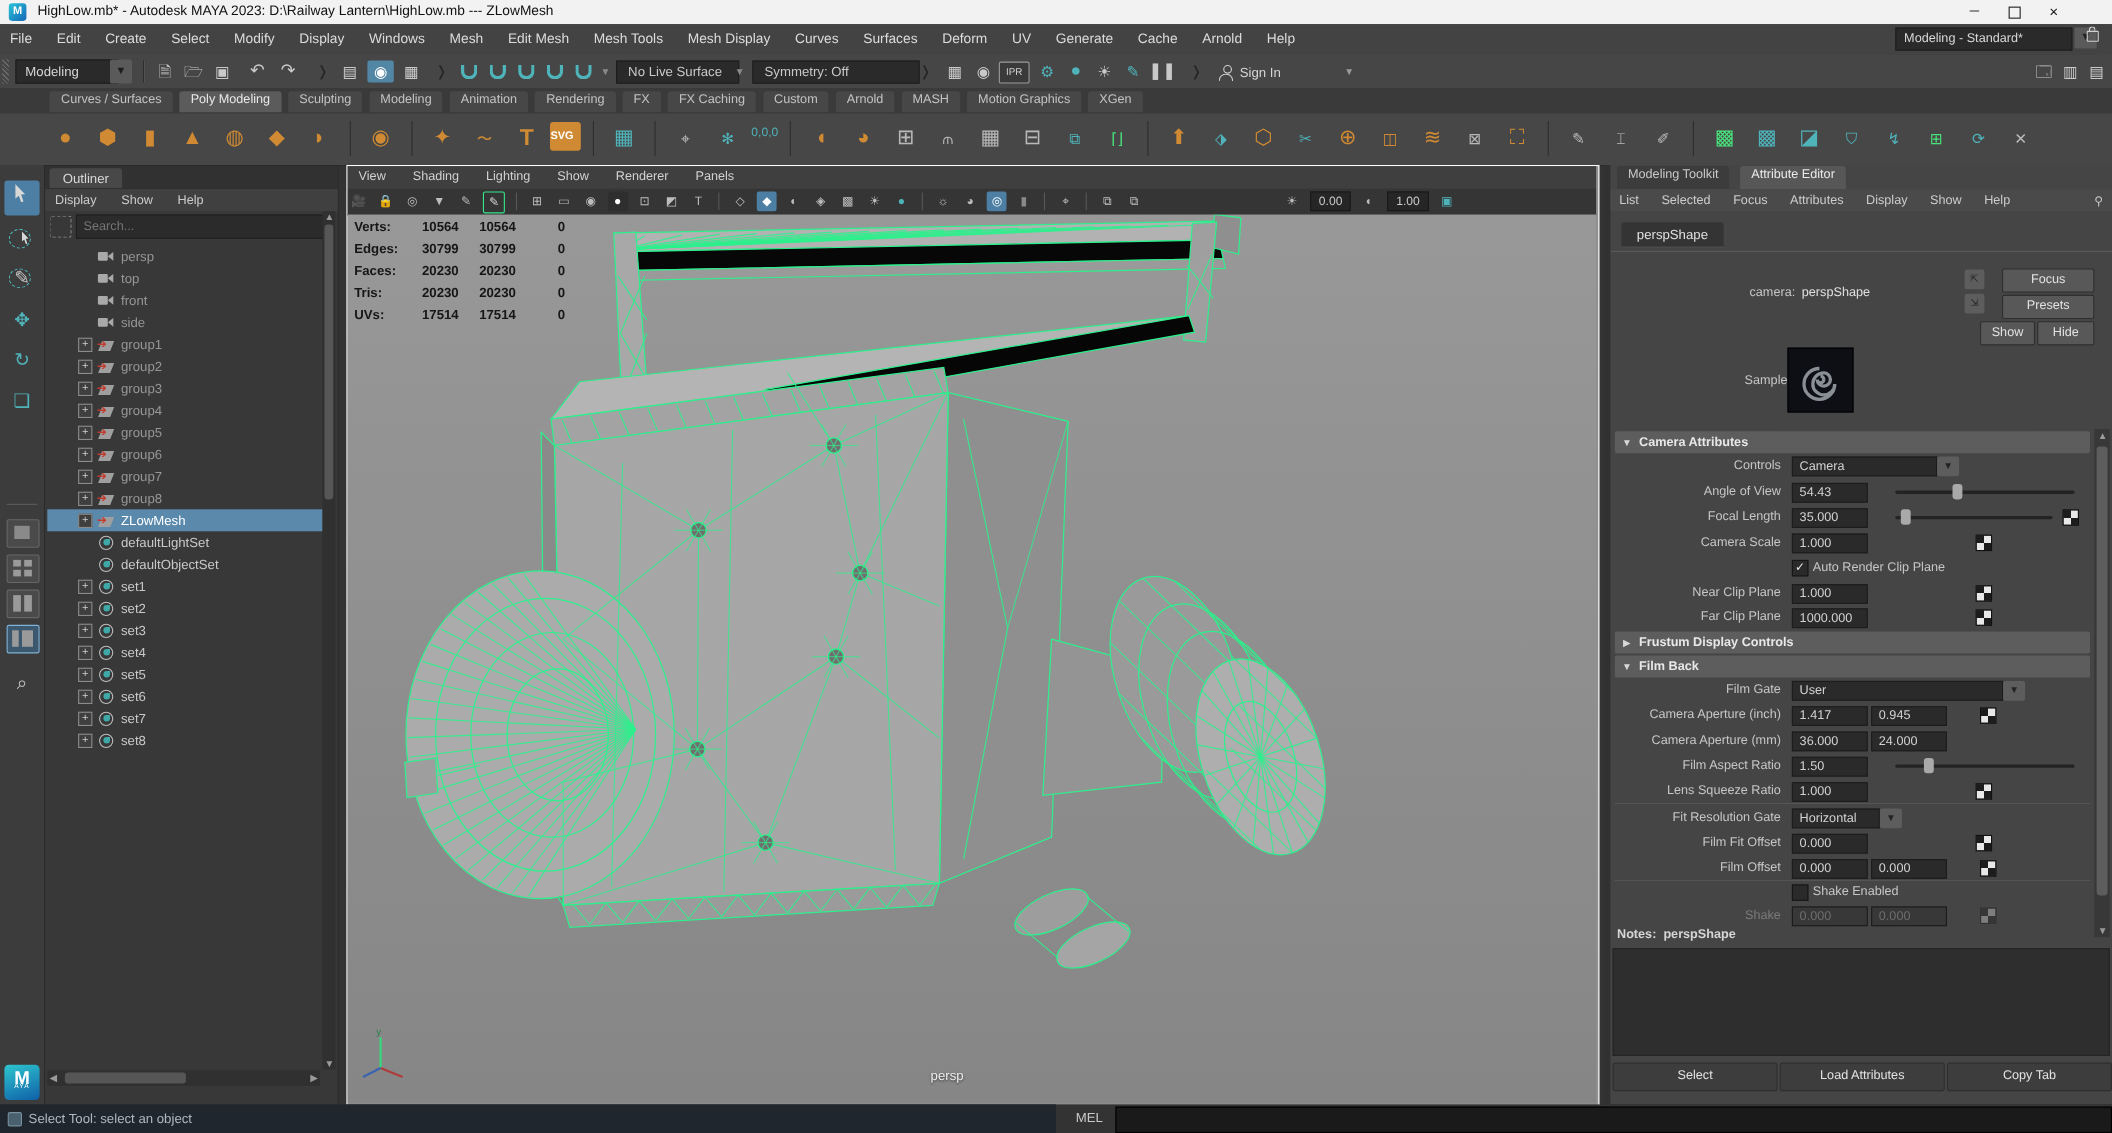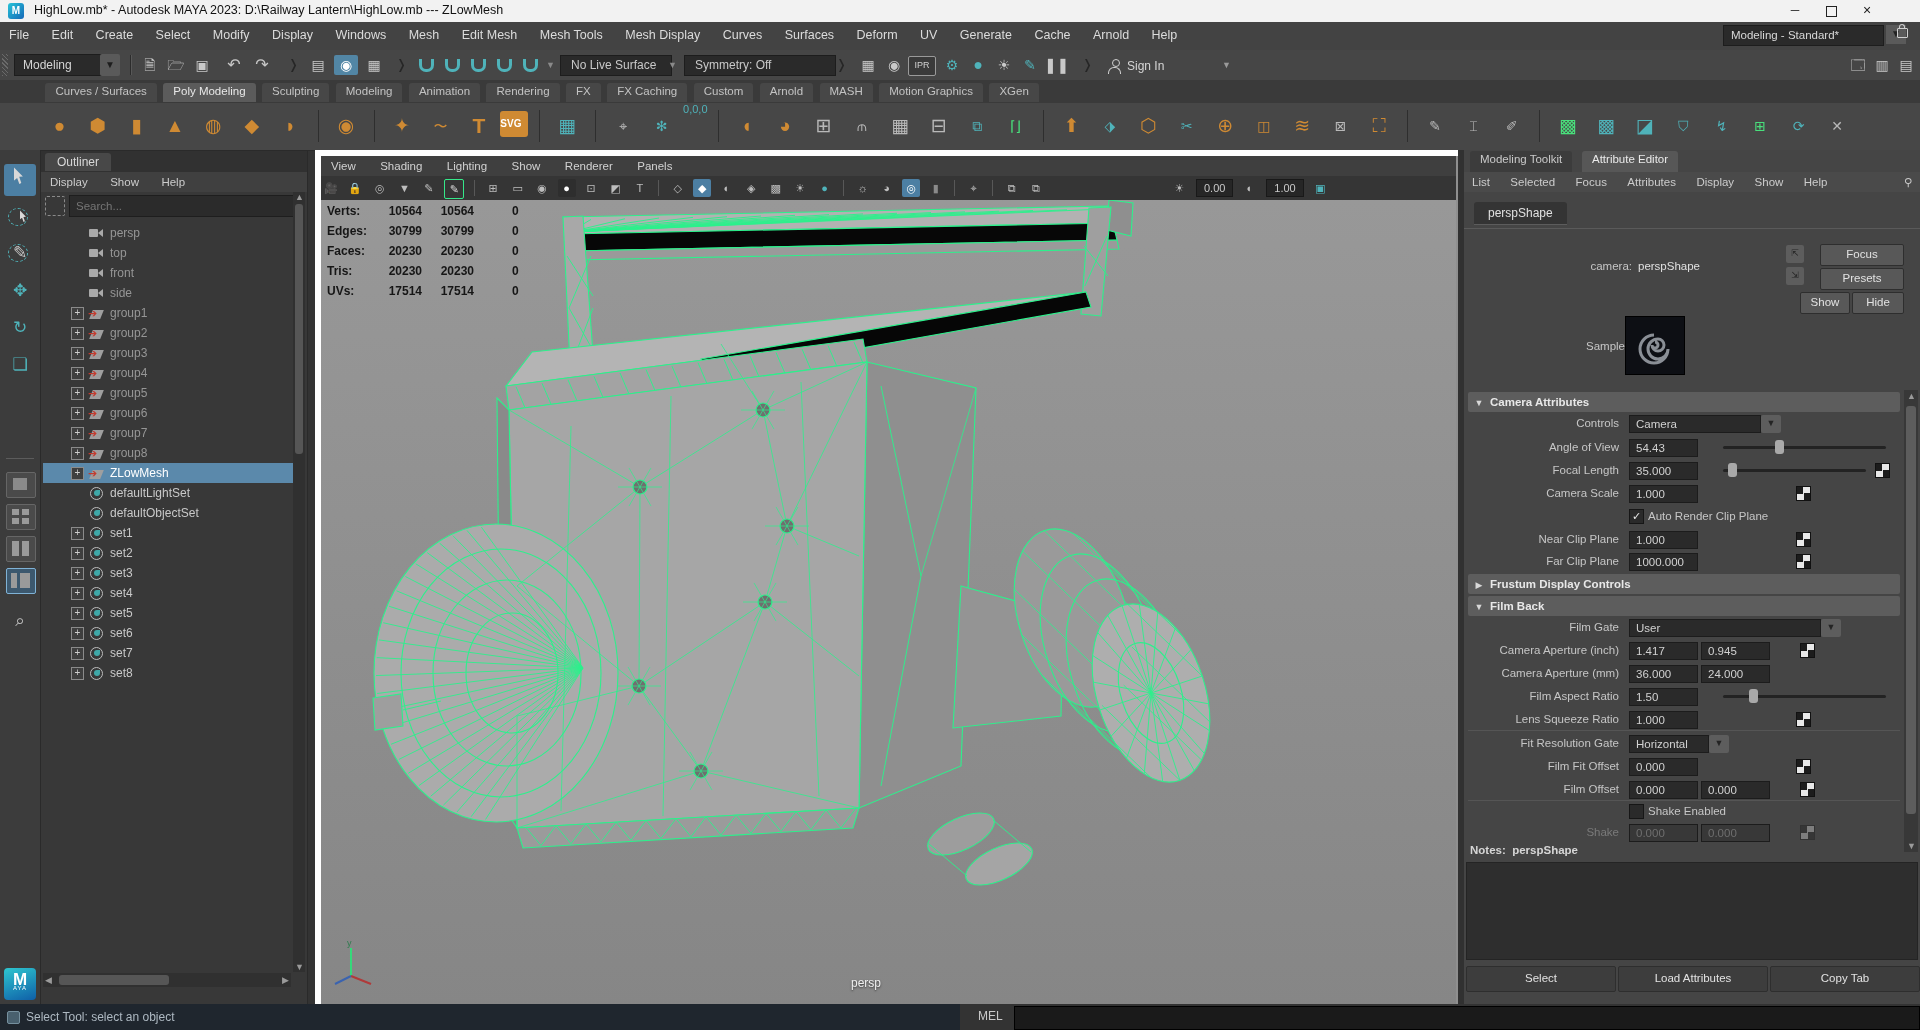--- a/index.html
+++ b/index.html
@@ -49,21 +49,21 @@
   #shelf-left{left:2px;top:103px;width:34px;height:47px;}
   .shi{display:inline-block;width:30px;height:30px;margin:8px 2px 0 2px;text-align:center;line-height:30px;
     font-size:19px;color:#cf8a33;vertical-align:top;}
   .shi.sm{font-size:14px;}
   .shi.teal{color:#4fb3ba;}
   .shi.green{color:#49e07c;}
   .shi.gray{color:#b9b9b9;}
   .shsep{display:inline-block;width:1px;height:32px;margin:7px 6px 0 6px;background:#2e2e2e;vertical-align:top;}
   .svgbadge{display:inline-block;margin-top:8px;width:28px;height:26px;background:#cf8a33;border-radius:3px;
     color:#fff;font-size:10px;font-weight:bold;line-height:26px;vertical-align:top;}
-  .xyz{display:inline-block;color:#4fb3ba;font-size:11px;vertical-align:top;}
+  .xyz{display:inline-block;margin-top:12px;color:#4fb3ba;font-size:11px;vertical-align:top;}
   
   #toolbox{left:0;top:150px;width:40px;height:854px;background:#3c3c3c;}
   .tool{left:4px;width:32px;height:32px;text-align:center;line-height:30px;color:#c6c6c6;font-size:17px;border-radius:3px;}
   .tool.active{background:#4c7fa3;color:#fff;}
   .cursorshape{display:inline-block;width:13px;height:17px;background:#d8d8d8;
     clip-path:polygon(0 0,0 82%,28% 64%,45% 100%,60% 94%,44% 58%,72% 56%);}
   .tool .dashring{position:absolute;left:4px;top:6px;width:18px;height:16px;border:1.5px dashed #4fb3ba;border-radius:50%;}
   .lay{left:6px;width:28px;height:24px;border:1px solid #666;background:#4a4a4a;border-radius:2px;}
   .lay.active{border:1px solid #7fb2d6;background:#3c586e;}
   .lay i{position:absolute;background:#9a9a9a;}
@@ -93,21 +93,21 @@
   .oic.grp::before{content:"";position:absolute;left:2px;top:4px;width:11px;height:9px;background:#9f9f9f;transform:skewX(-22deg);}
   .oic.grp::after{content:"➔";position:absolute;left:-1px;top:-3px;color:#c23b2e;font-size:11px;}
   .oic.set::before{content:"";position:absolute;left:1px;top:1px;width:11px;height:11px;border:1.5px solid #bdbdbd;border-radius:50%;}
   .oic.set::after{content:"";position:absolute;left:5px;top:4px;width:6px;height:6px;background:#3fa8a8;border-radius:50% 0 50% 50%;}
   .oscroll-v{left:252px;top:41px;width:12px;height:780px;background:#303030;}
   .oscroll-v .thumb{position:absolute;left:2px;top:12px;width:8px;height:250px;background:#565656;border-radius:3px;}
   .oscroll-h{left:2px;top:822px;width:248px;height:14px;background:#303030;}
   .oscroll-h .thumb{position:absolute;left:16px;top:2px;width:110px;height:10px;background:#565656;border-radius:3px;}
   .scr-arrow{position:absolute;color:#9a9a9a;font-size:9px;}
   
-  #viewport{left:315px;top:150px;width:1137px;height:854px;background:#8f8f8f;border:6px solid #ffffff;}
+  #viewport{left:315px;top:150px;width:1137px;height:854px;background:#8f8f8f;border:1px solid #ffffff;}
   #vp-menu{left:0;top:0;width:1135px;height:20px;background:#3f3f3f;}
   #vp-menu .mi{display:inline-block;padding:3px 10px 0 10px;color:#d2d2d2;font-size:11.5px;}
   #vp-toolbar{left:0;top:20px;width:1135px;height:24px;background:#353535;border-bottom:1px solid #262626;}
   .vt{display:inline-block;width:18px;height:18px;margin:3px 1px 0 1px;color:#bdbdbd;font-size:11px;
     text-align:center;line-height:18px;vertical-align:top;}
   .vt.teal{color:#4fb3ba;}
   .vt.act{background:#4c7fa3;border-radius:2px;color:#fff;}
   .vt.pen{border:1px solid #35e88a;border-radius:2px;color:#d8d8d8;}
   .vtsep{display:inline-block;width:1px;height:16px;margin:4px 4px 0 4px;background:#585858;vertical-align:top;}
   .vtf{display:inline-block;height:16px;margin:3px 2px 0 2px;background:#262626;border:1px solid #191919;

